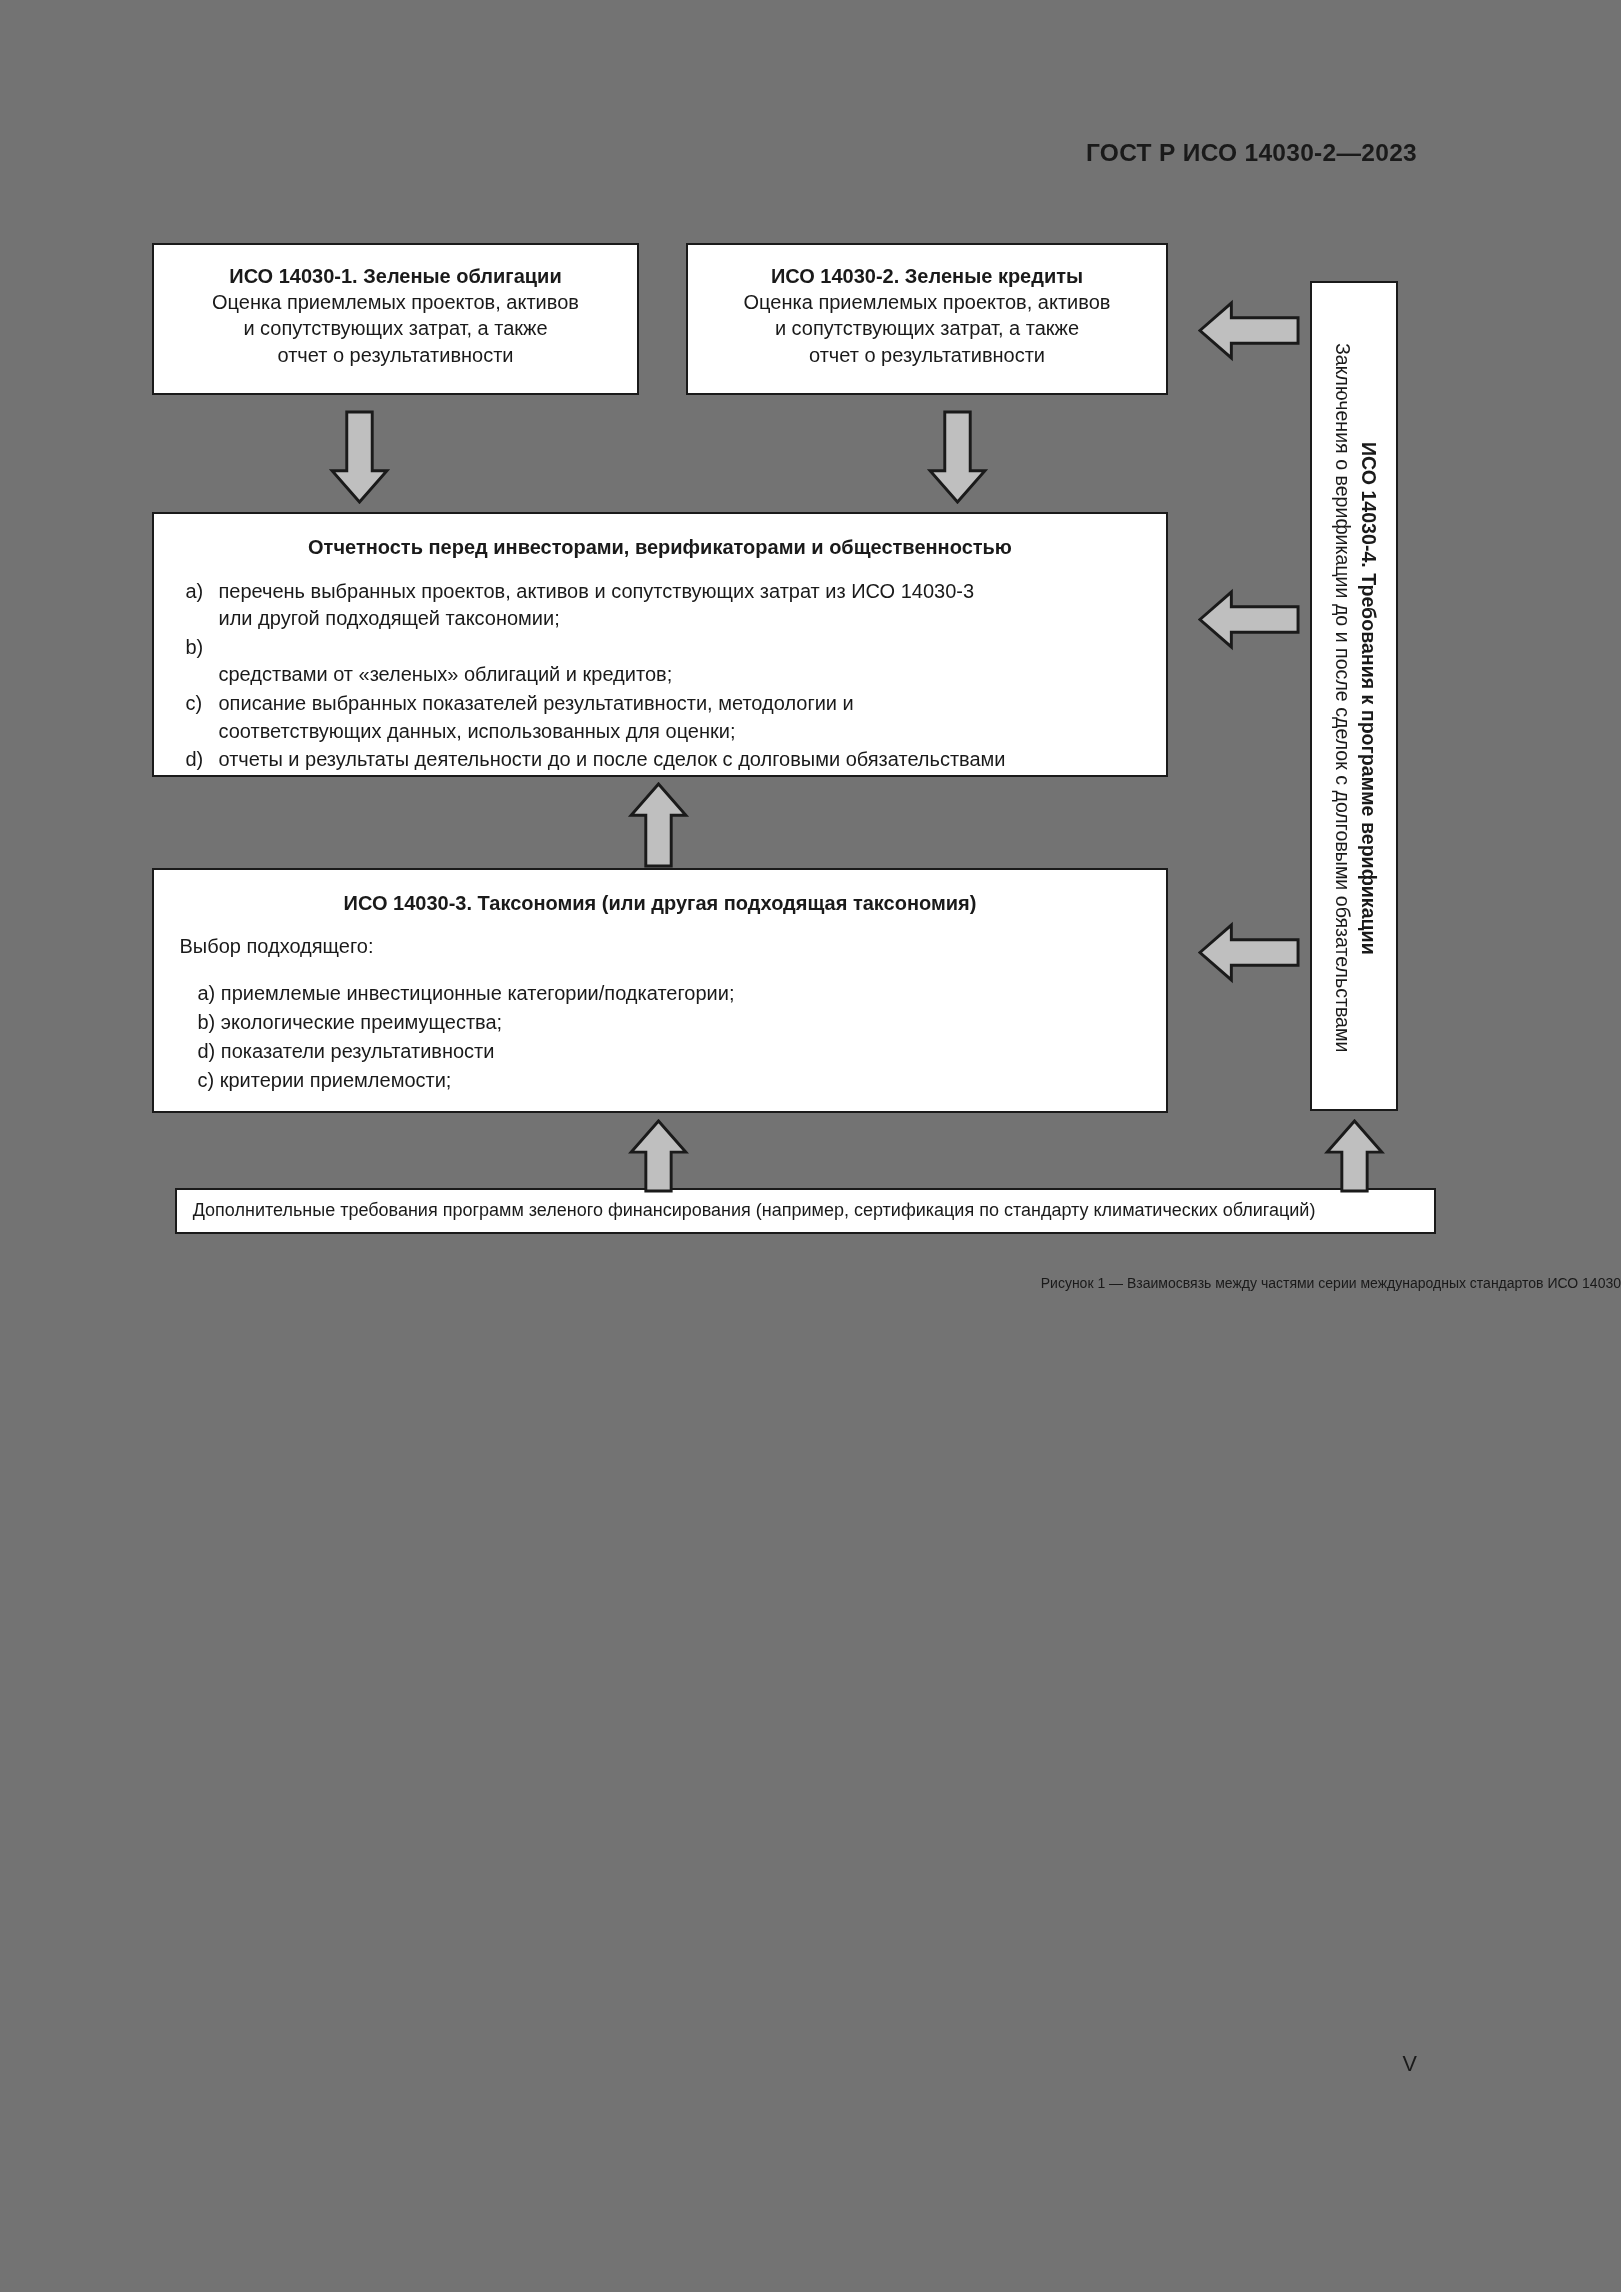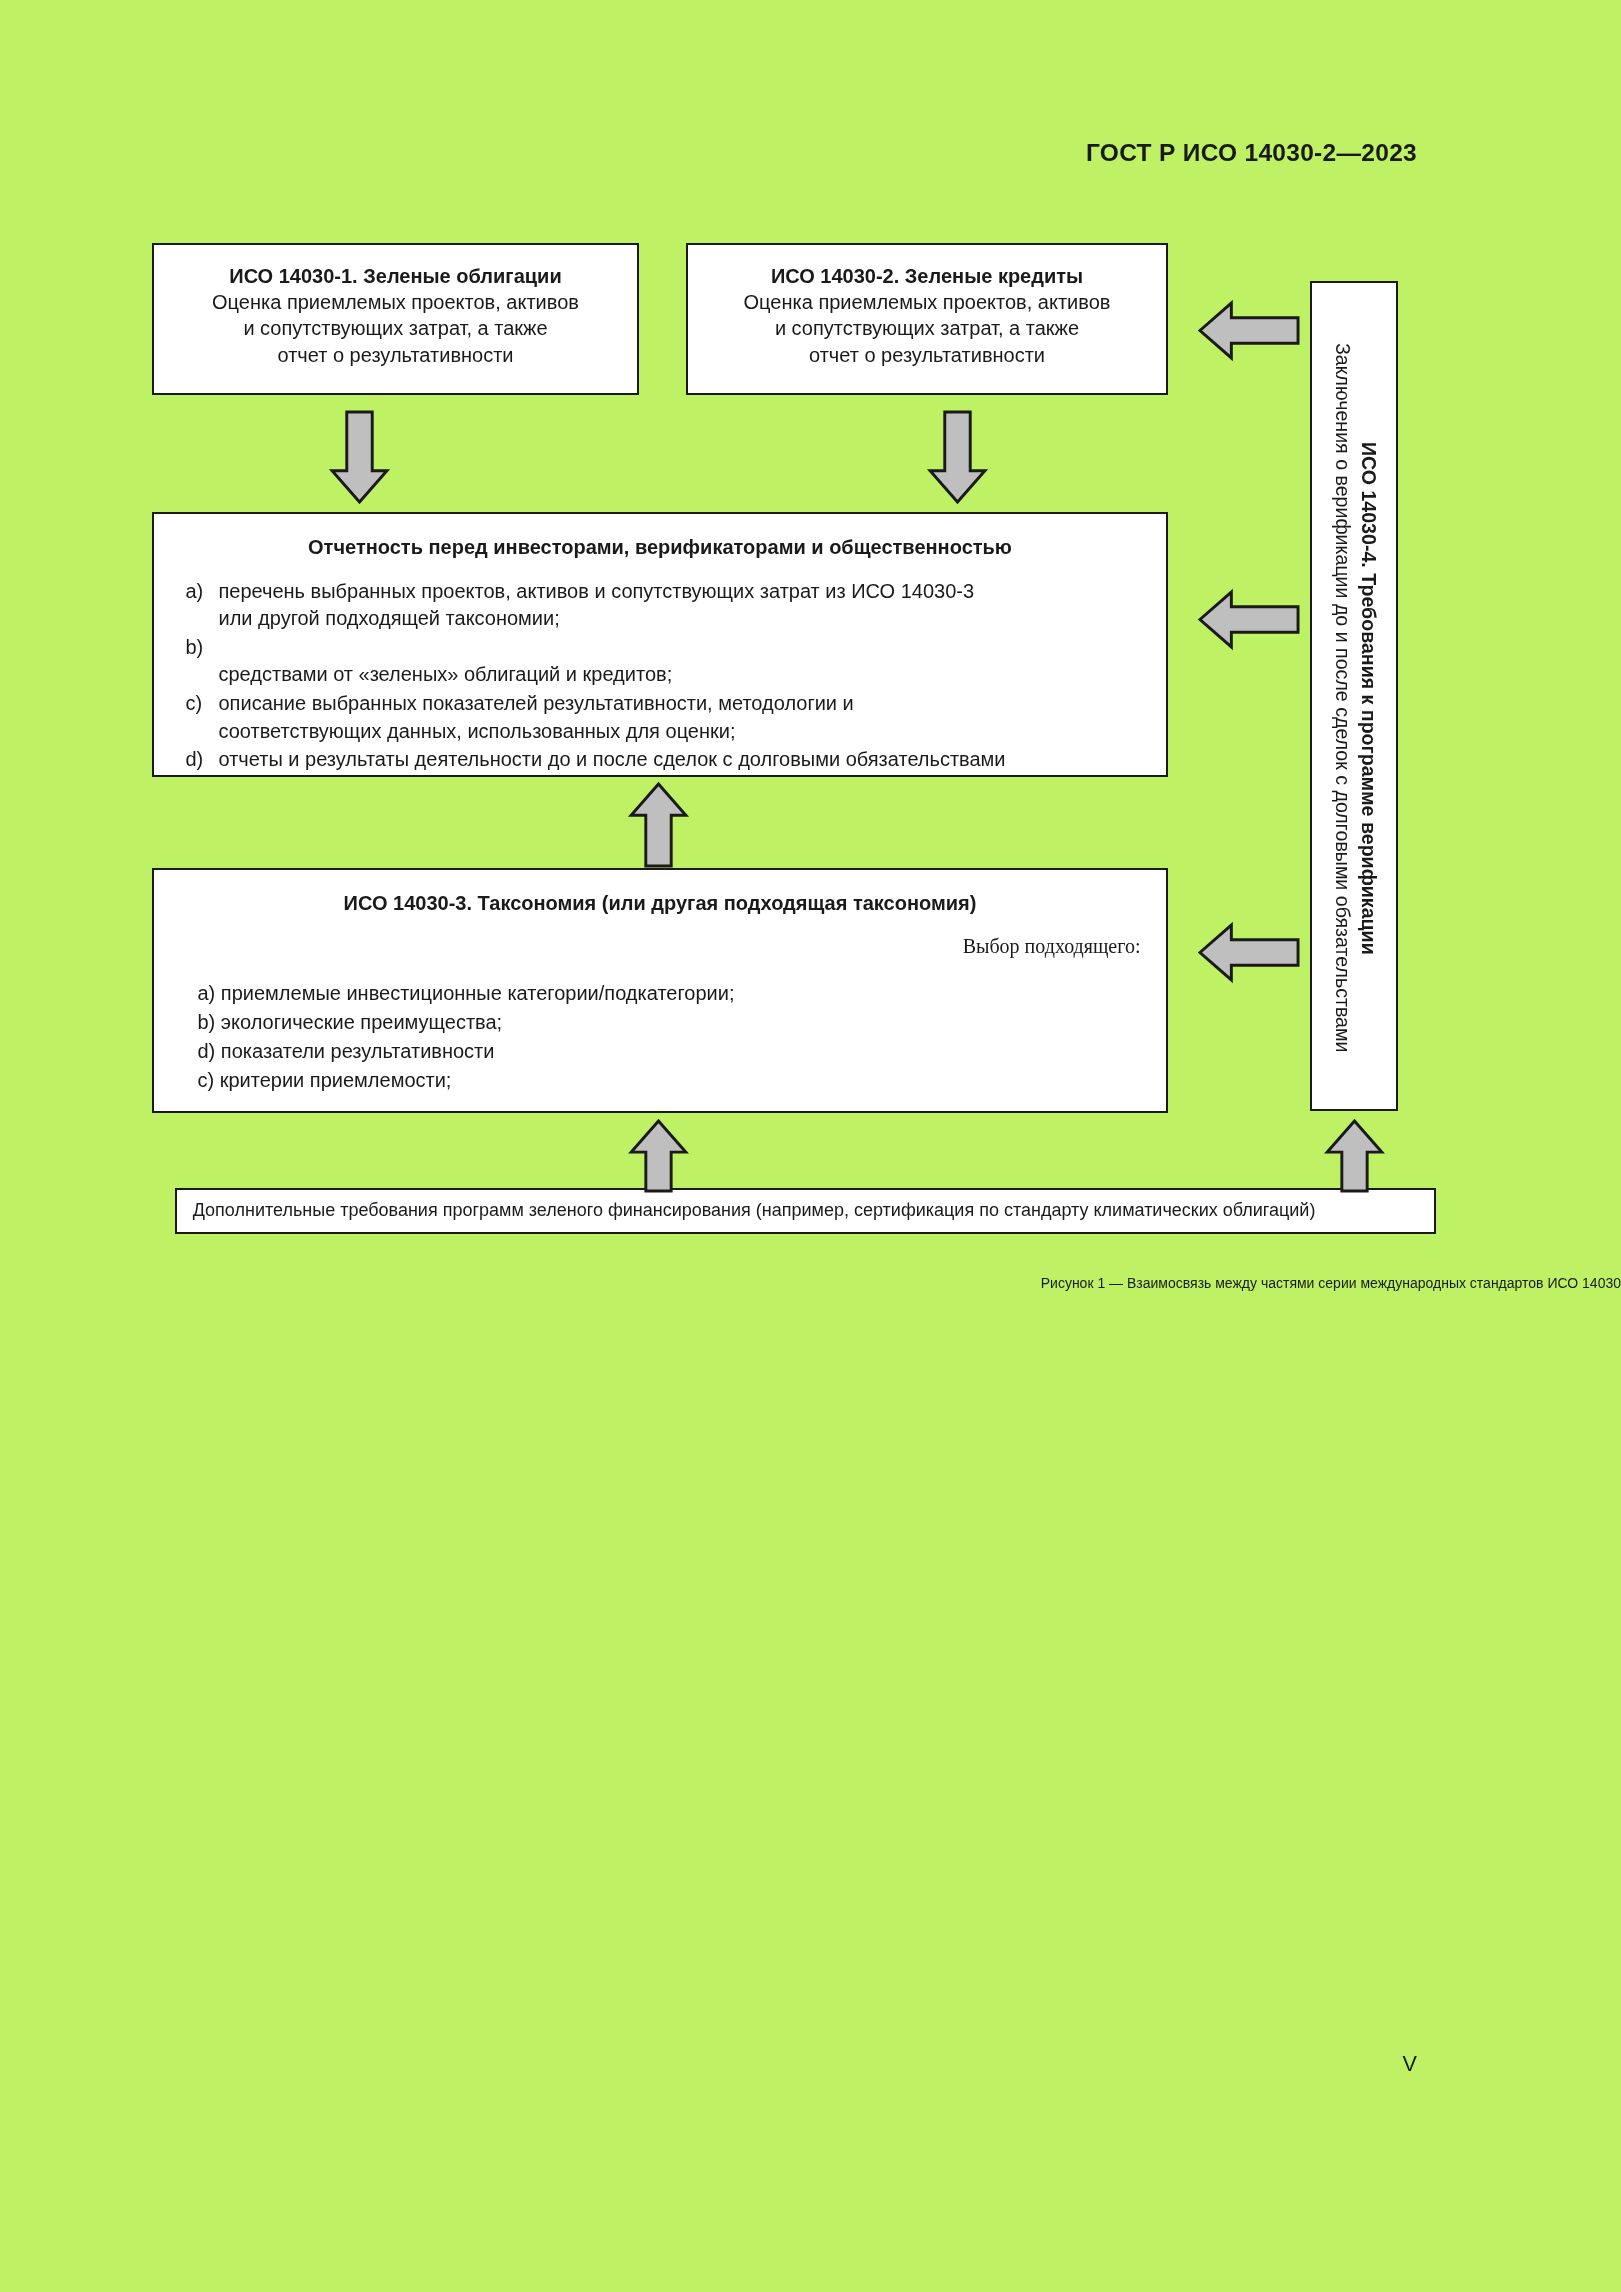--- a/index.html
+++ b/index.html
@@ -9,21 +9,21 @@
     background: #ffffff;
   }
   body {
     font-family: "Liberation Sans", sans-serif;
     color: #1a1a1a;
   }
   #page {
     position: relative;
     width: 1621px;
     height: 2293px;
-    background: #bef264;
+    background: #737373;
     overflow: hidden;
   }
 
   
   .doc-header {
     position: absolute;
     top: 139px;
     right: 204px;
     font-size: 24.5px;
     font-weight: bold;
@@ -85,22 +85,21 @@
   #box-taxonomy .fbox-title { margin-bottom: 15.7px; }
   .plist { list-style: none; margin: 18px; padding: 0; }
   .plist li {
     font-size: 20px;
     line-height: 1.46;
     text-align: left;
   }
   .plist-lead {
     font-size: 20px;
     line-height: 1.46;
-    text-align: right;
-    font-family: Liberation Serif, serif;
+    text-align: left;
   }
 
   
   #box-vertical {
     left: 1310px; top: 281px; width: 88px; height: 830px;
   }
   #box-vertical .vwrap {
     position: absolute;
     left: 0; top: 0;
     width: 88px; height: 830px;

